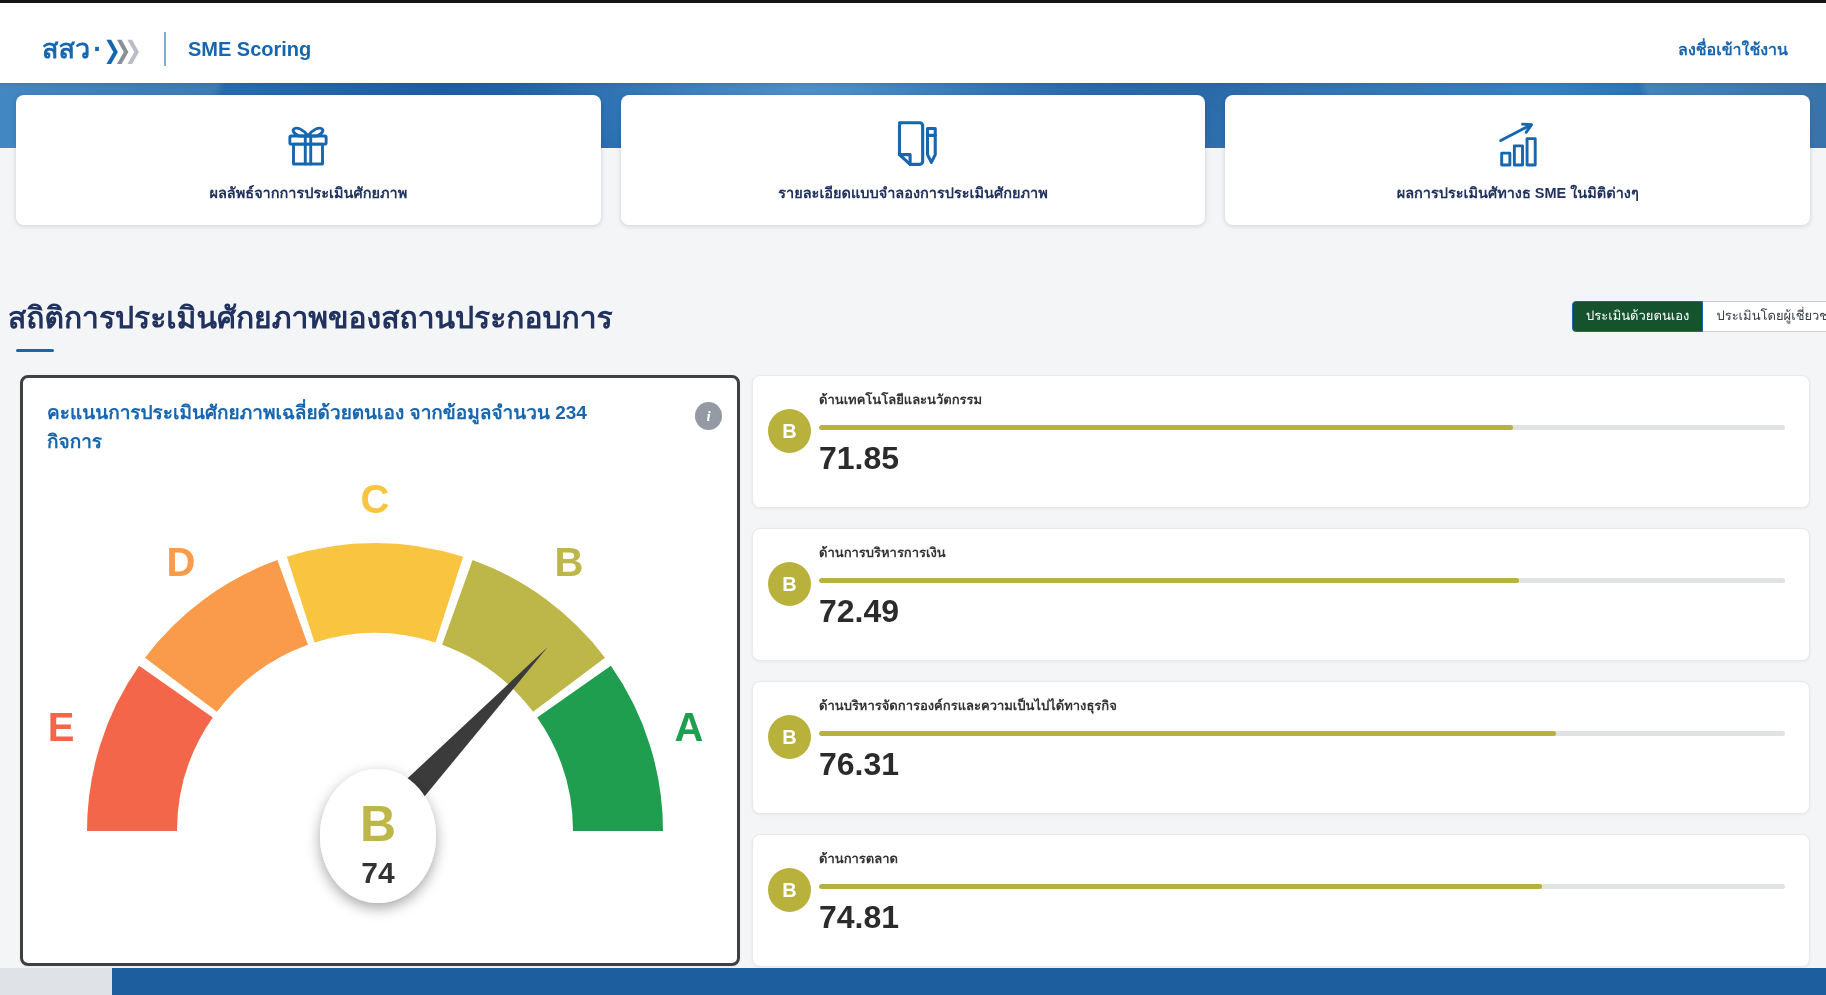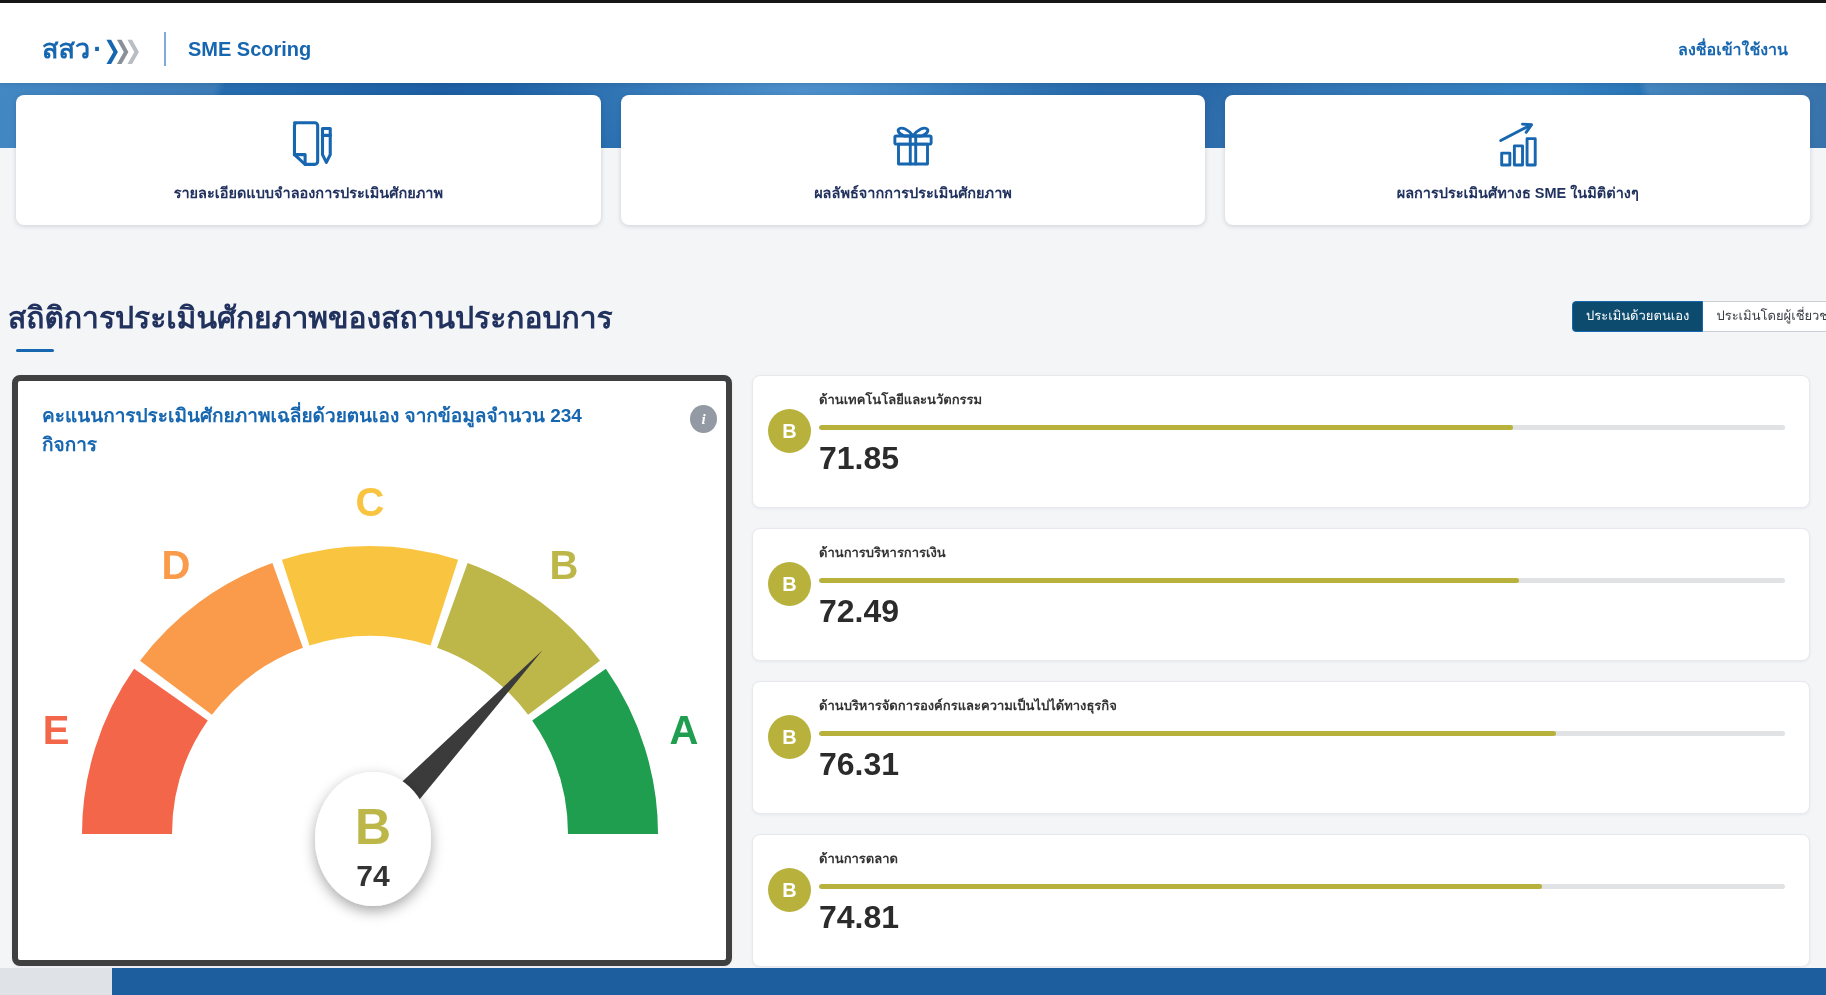--- a/index.html
+++ b/index.html
@@ -56,27 +56,27 @@
 
   
   .section-title { position:absolute; top:298px; left:8px; font-size:30px; font-weight:bold; color:#22325f; line-height:1.35; }
   .title-underline { position:absolute; top:349px; left:16px; width:38px; height:3px; background:#1766b0; border-radius:2px; }
 
   .toggle-group { position:absolute; top:301px; left:1572px; display:flex; }
   .toggle-btn {
     height:31px; display:flex; align-items:center; padding:0 13px;
     font-size:13px; font-family:inherit; cursor:pointer; line-height:1.4; white-space:nowrap;
   }
-  .toggle-btn.active { background:#0c4a6e; color:#fff; border:1px solid #1766b0; border-radius:4px 0 0 4px; }
+  .toggle-btn.active { background:#14532d; color:#fff; border:1px solid #1766b0; border-radius:4px 0 0 4px; }
   .toggle-btn:not(.active) { background:#fff; color:#3a3f46; border:1px solid #c9ced4; border-left:none; border-radius:0 4px 4px 0; }
 
   
   .gauge-panel {
-    position:absolute; top:375px; left:12px; width:720px; height:591px;
-    background:#fff; border:6px solid #404040; border-radius:8px;
+    position:absolute; top:375px; left:20px; width:720px; height:591px;
+    background:#fff; border:3px solid #404040; border-radius:8px;
     box-shadow:0 1px 3px rgba(20,40,70,.06);
   }
   .gauge-title { position:absolute; top:21px; left:24px; width:560px; color:#1766b0; font-weight:bold; font-size:19px; line-height:1.5; }
   .info-badge {
     position:absolute; top:24px; left:672px; width:27px; height:28px; border-radius:50%;
     background:#939aa3; color:#fff; display:flex; align-items:center; justify-content:center;
     font-weight:bold; font-size:15px; font-family:"Liberation Serif","DejaVu Serif",serif; font-style:italic;
     cursor:pointer;
   }
   .gauge-svg { position:absolute; left:52px; top:153px; width:600px; height:420px; }
@@ -122,38 +122,38 @@
     <span class="chev c3">❯</span>
   </div>
   <div class="logo-divider"></div>
   <div class="app-title">SME Scoring</div>
   <div class="signin">ลงชื่อเข้าใช้งาน</div>
 </div>
 
 <div class="hero-band"></div>
 
 <div class="nav-cards">
-  <div class="nav-card">
-    <svg width="58" height="58" viewBox="0 0 60 60" fill="none" stroke="#1766b0" stroke-width="3.2" stroke-linejoin="round" stroke-linecap="round">
-      <path d="M16 7 H37 A3 3 0 0 1 40 10 V47 A3 3 0 0 1 37 50 H27 L16 40 V10 A3 3 0 0 1 19 7 Z"></path>
-      <path d="M16 40 H27 V50"></path>
-      <path d="M45 13 H53 V40 L49 48 L45 40 Z"></path>
-      <path d="M45 20 H53"></path>
-    </svg>
-    <div class="nav-card-label">รายละเอียดแบบจำลองการประเมินศักยภาพ</div>
-  </div>
   <div class="nav-card">
     <svg width="58" height="58" viewBox="0 0 64 64" fill="none" stroke="#1766b0" stroke-width="3.2" stroke-linejoin="round" stroke-linecap="round">
       <rect x="12" y="22" width="40" height="9" rx="1.5"></rect>
       <rect x="16" y="31" width="32" height="22"></rect>
       <path d="M29 22 V53 M35 22 V53"></path>
       <path d="M32 22 C20 6 8 16 22 22 Z"></path>
       <path d="M32 22 C44 6 56 16 42 22 Z"></path>
     </svg>
     <div class="nav-card-label">ผลลัพธ์จากการประเมินศักยภาพ</div>
+  </div>
+  <div class="nav-card">
+    <svg width="58" height="58" viewBox="0 0 60 60" fill="none" stroke="#1766b0" stroke-width="3.2" stroke-linejoin="round" stroke-linecap="round">
+      <path d="M16 7 H37 A3 3 0 0 1 40 10 V47 A3 3 0 0 1 37 50 H27 L16 40 V10 A3 3 0 0 1 19 7 Z"></path>
+      <path d="M16 40 H27 V50"></path>
+      <path d="M45 13 H53 V40 L49 48 L45 40 Z"></path>
+      <path d="M45 20 H53"></path>
+    </svg>
+    <div class="nav-card-label">รายละเอียดแบบจำลองการประเมินศักยภาพ</div>
   </div>
   <div class="nav-card">
     <svg width="58" height="58" viewBox="0 0 64 64" fill="none" stroke="#1766b0" stroke-width="3.2" stroke-linejoin="round" stroke-linecap="round">
       <rect x="14" y="41" width="9" height="13"></rect>
       <rect x="28" y="33" width="9" height="21"></rect>
       <rect x="42" y="25" width="9" height="29"></rect>
       <path d="M13 27 L46 10"></path>
       <path d="M37 9 L47 9.6 L41 18"></path>
     </svg>
     <div class="nav-card-label">ผลการประเมินศัทางธ SME ในมิติต่างๆ</div>

